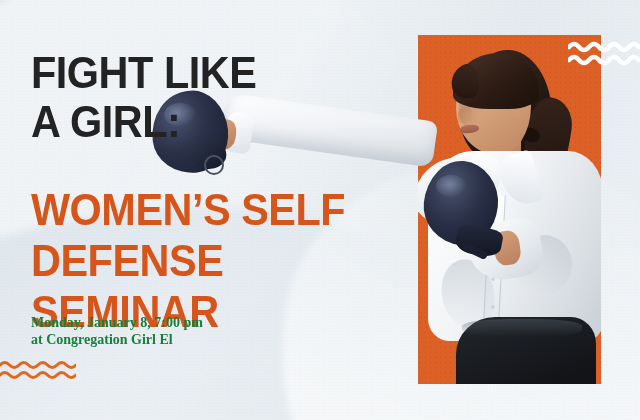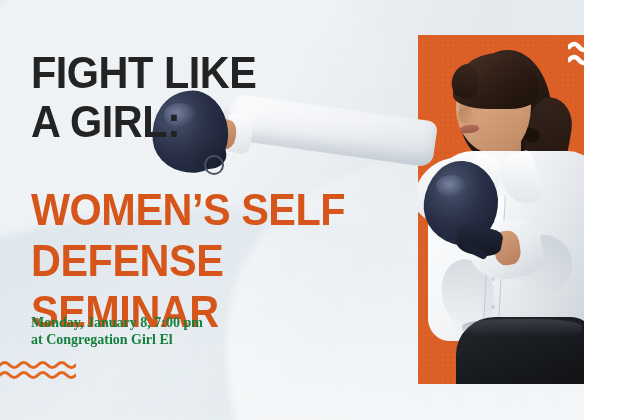--- a/index.html
+++ b/index.html
@@ -2,21 +2,21 @@
 <html><head>
 <meta charset="utf-8">
 <style>
   html, body {
     margin: 0;
     padding: 0;
     background: #ffffff;
   }
   #poster {
     position: relative;
-    width: 584px;
+    width: 640px;
     height: 420px;
     overflow: hidden;
     font-family: "Liberation Sans", sans-serif;
     background: #e9eef2;
   }
 
   
   .bg-base {
     position: absolute;
     inset: 0;

